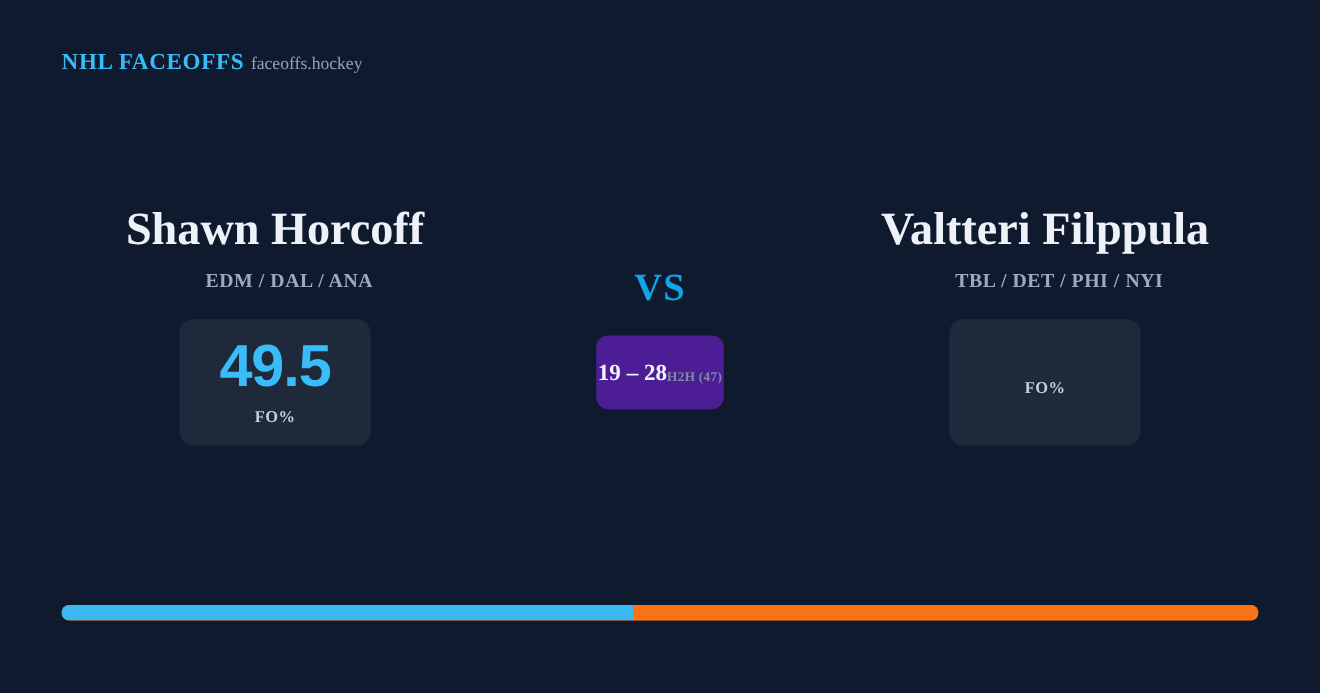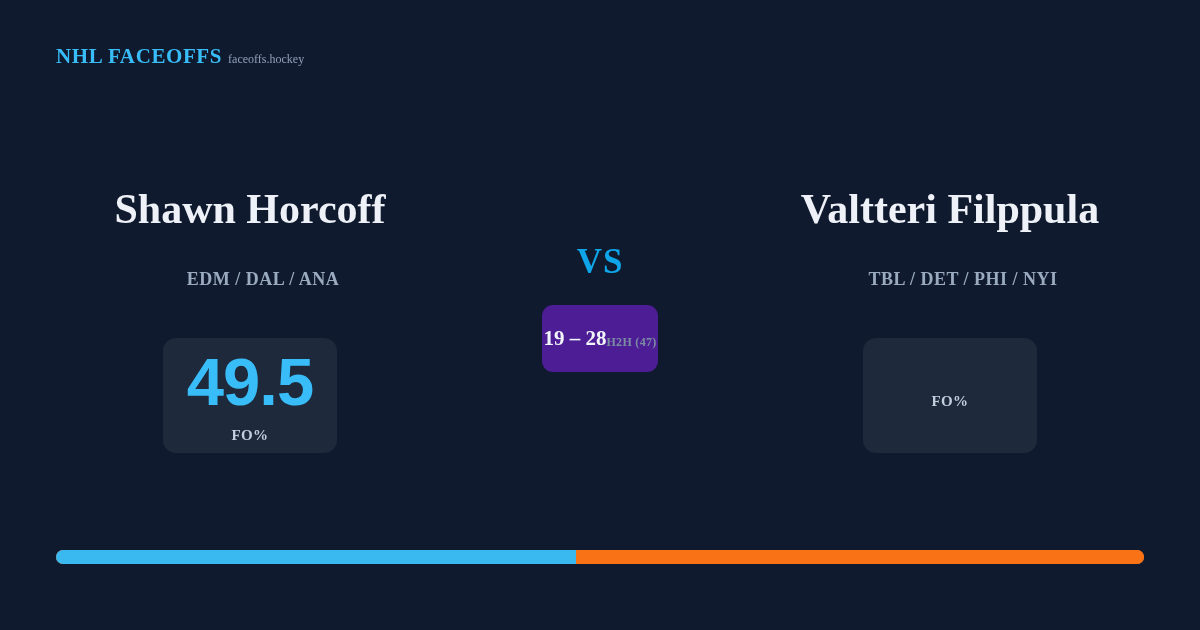--- a/index.html
+++ b/index.html
@@ -28,42 +28,41 @@
   .brand-title {
     font-family: "Liberation Serif", serif;
     font-weight: bold;
     font-size: 21px;
     letter-spacing: 0.6px;
     color: #38bdf8;
     line-height: 1;
   }
   .brand-domain {
     font-family: "Liberation Serif", serif;
-    font-size: 12px;
+    font-size: 16px;
     color: #8fa0b8;
     line-height: 1;
   }
 
   
   .matchup {
     position: absolute;
     left: 0;
     top: 186px;
     width: 1200px;
     display: flex;
     align-items: flex-start;
     justify-content: center;
   }
 
   .player {
     width: 500px;
     display: flex;
     flex-direction: column;
     align-items: center;
-    gap: 24px;
   }
 
   .player-name {
     font-family: "Liberation Serif", serif;
     font-weight: bold;
     font-size: 42px;
     color: #eef2f8;
     line-height: 1.12;
     white-space: nowrap;
   }
@@ -86,21 +85,21 @@
     background: #1e293b;
     border-radius: 13px;
     display: flex;
     flex-direction: column;
     align-items: center;
     justify-content: center;
   }
   .stat-value {
     font-family: "Liberation Sans", sans-serif;
     font-weight: bold;
-    font-size: 67px;
+    font-size: 54px;
     color: #38bdf8;
     line-height: 1;
     letter-spacing: -1px;
   }
   .stat-label {
     margin-top: 12px;
     font-family: "Liberation Serif", serif;
     font-weight: bold;
     font-size: 15px;
     color: #c4cedd;

